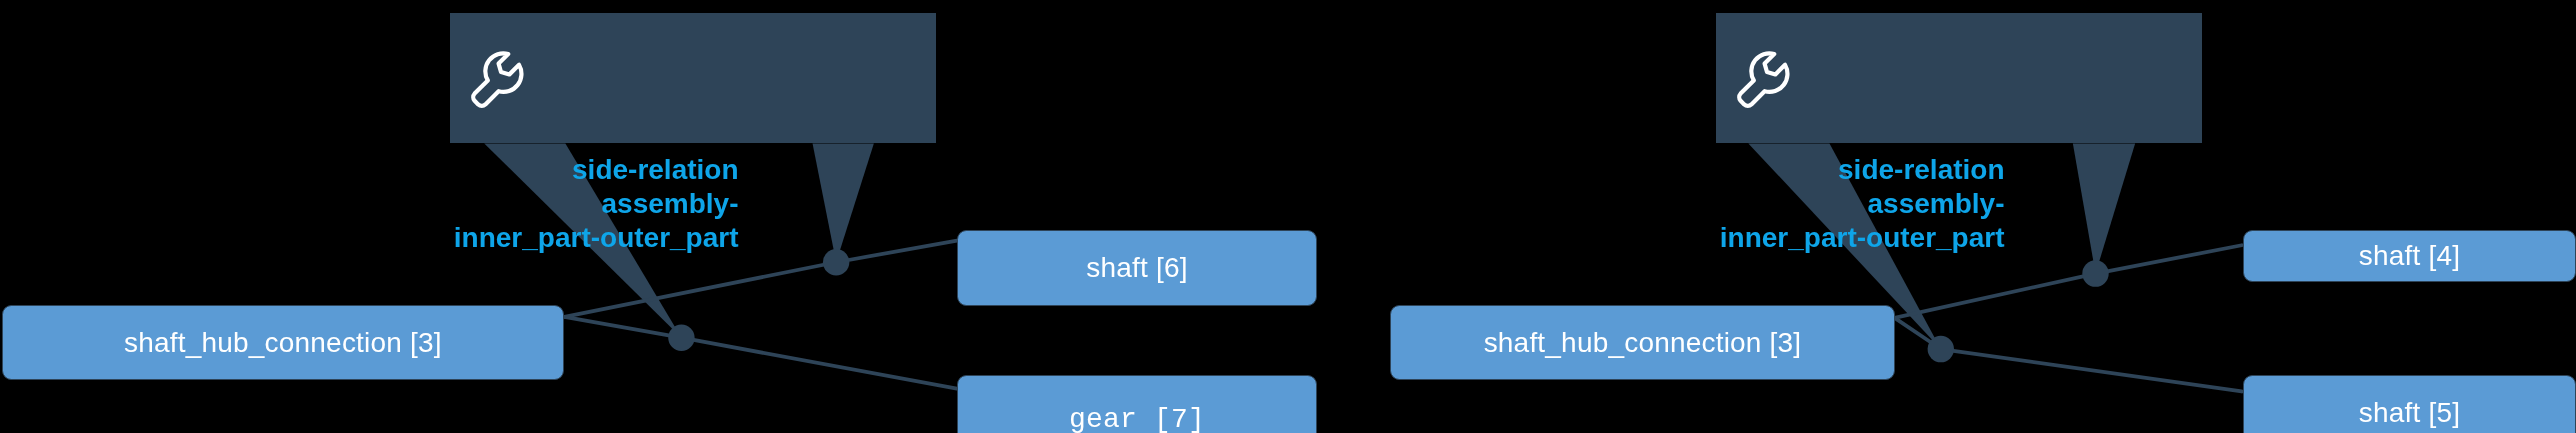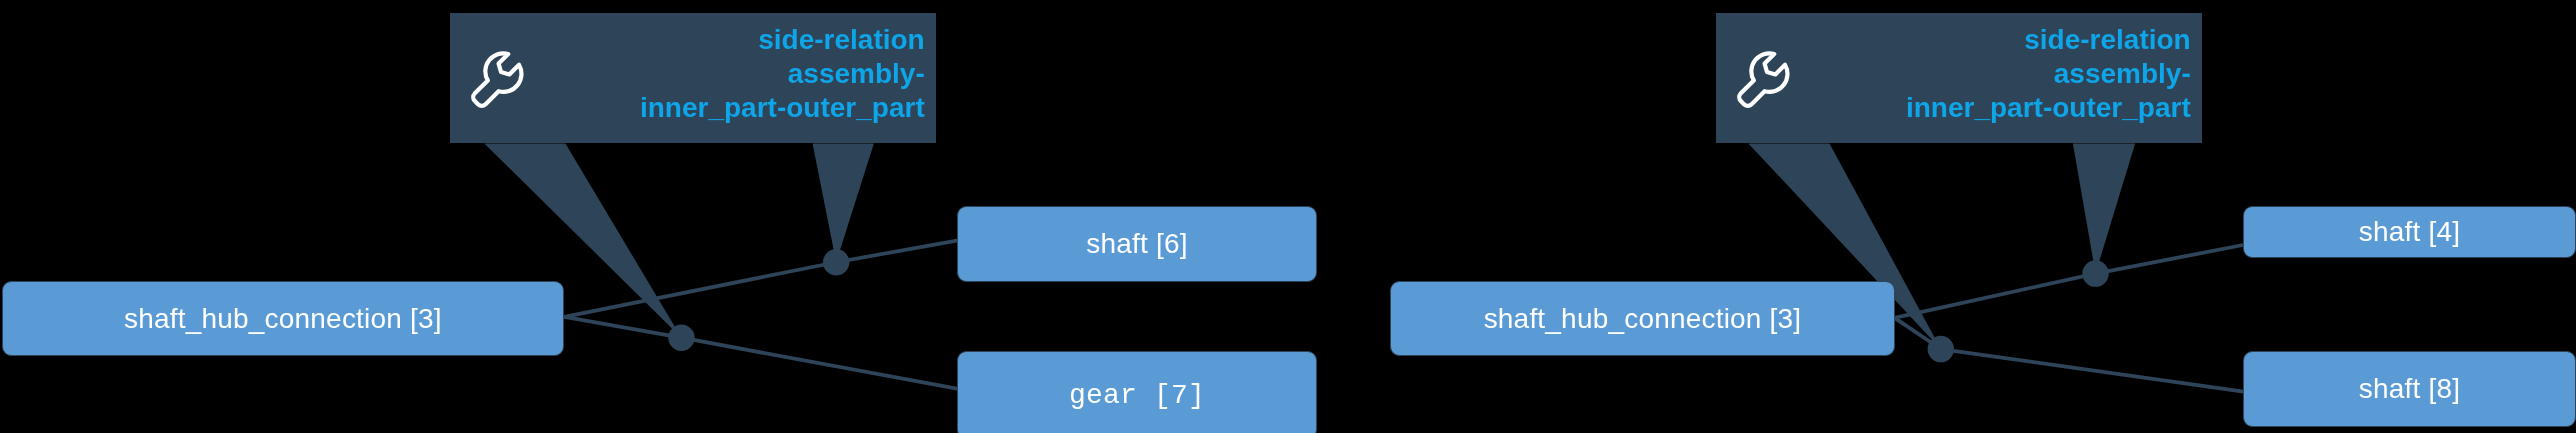--- a/index.html
+++ b/index.html
@@ -37,33 +37,33 @@
     border-radius: 9.4px;
     color: #ffffff;
     display: flex;
     align-items: center;
     justify-content: center;
     font-size: 28px;
     font-weight: 400;
     letter-spacing: 0.2px;
     white-space: nowrap;
     z-index: 3;
+    margin-top: 24px;
   }
 
   
   .tooltip {
     position: absolute;
     box-sizing: border-box;
     background: #2e4458;
     color: #0ea5e9;
     display: flex;
-    flex-direction: row;
+    flex-direction: column;
     align-items: flex-start;
     z-index: 5;
-    gap: 24px;
   }
   .tooltip-icon {
     flex: 0 0 auto;
     width: 81px;
     height: 100%;
     display: flex;
     align-items: center;
     justify-content: center;
     padding-left: 9.4px;
     box-sizing: border-box;
@@ -125,21 +125,21 @@
       <div class="node" style="left: 957px; top: 351px; width: 360px; height: 88px; font-family: Liberation Mono, monospace;">
         <span>gear [7]</span>
       </div>
       <div class="node" style="left: 1390px; top: 281px; width: 505px; height: 75px;">
         <span>shaft_hub_connection [3]</span>
       </div>
       <div class="node" style="left: 2243px; top: 206px; width: 333px; height: 52px;">
         <span>shaft [4]</span>
       </div>
       <div class="node" style="left: 2243px; top: 351px; width: 333px; height: 76px;">
-        <span>shaft [8]</span>
+        <span>shaft [5]</span>
       </div>
     </div>
 
   <div id="tooltip-group">
       <div class="tooltip" style="left: 450px; top: 13.2px; width: 486px; height: 130px;">
         <div class="tooltip-icon">
           <svg viewBox="0 0 100 100" width="60" height="60" aria-hidden="true">
             <path d="M72 10 a30 30 0 0 0 -34 44 L16 76 a9 9 0 0 0 0 12 l6 6 a9 9 0 0 0 12 0 L56 72 a30 30 0 0 0 34 -44 L74 44 L60 40 L56 26 Z" fill="none" stroke="#ffffff" stroke-width="7" stroke-linejoin="round" stroke-linecap="round"></path>
           </svg>
         </div>

